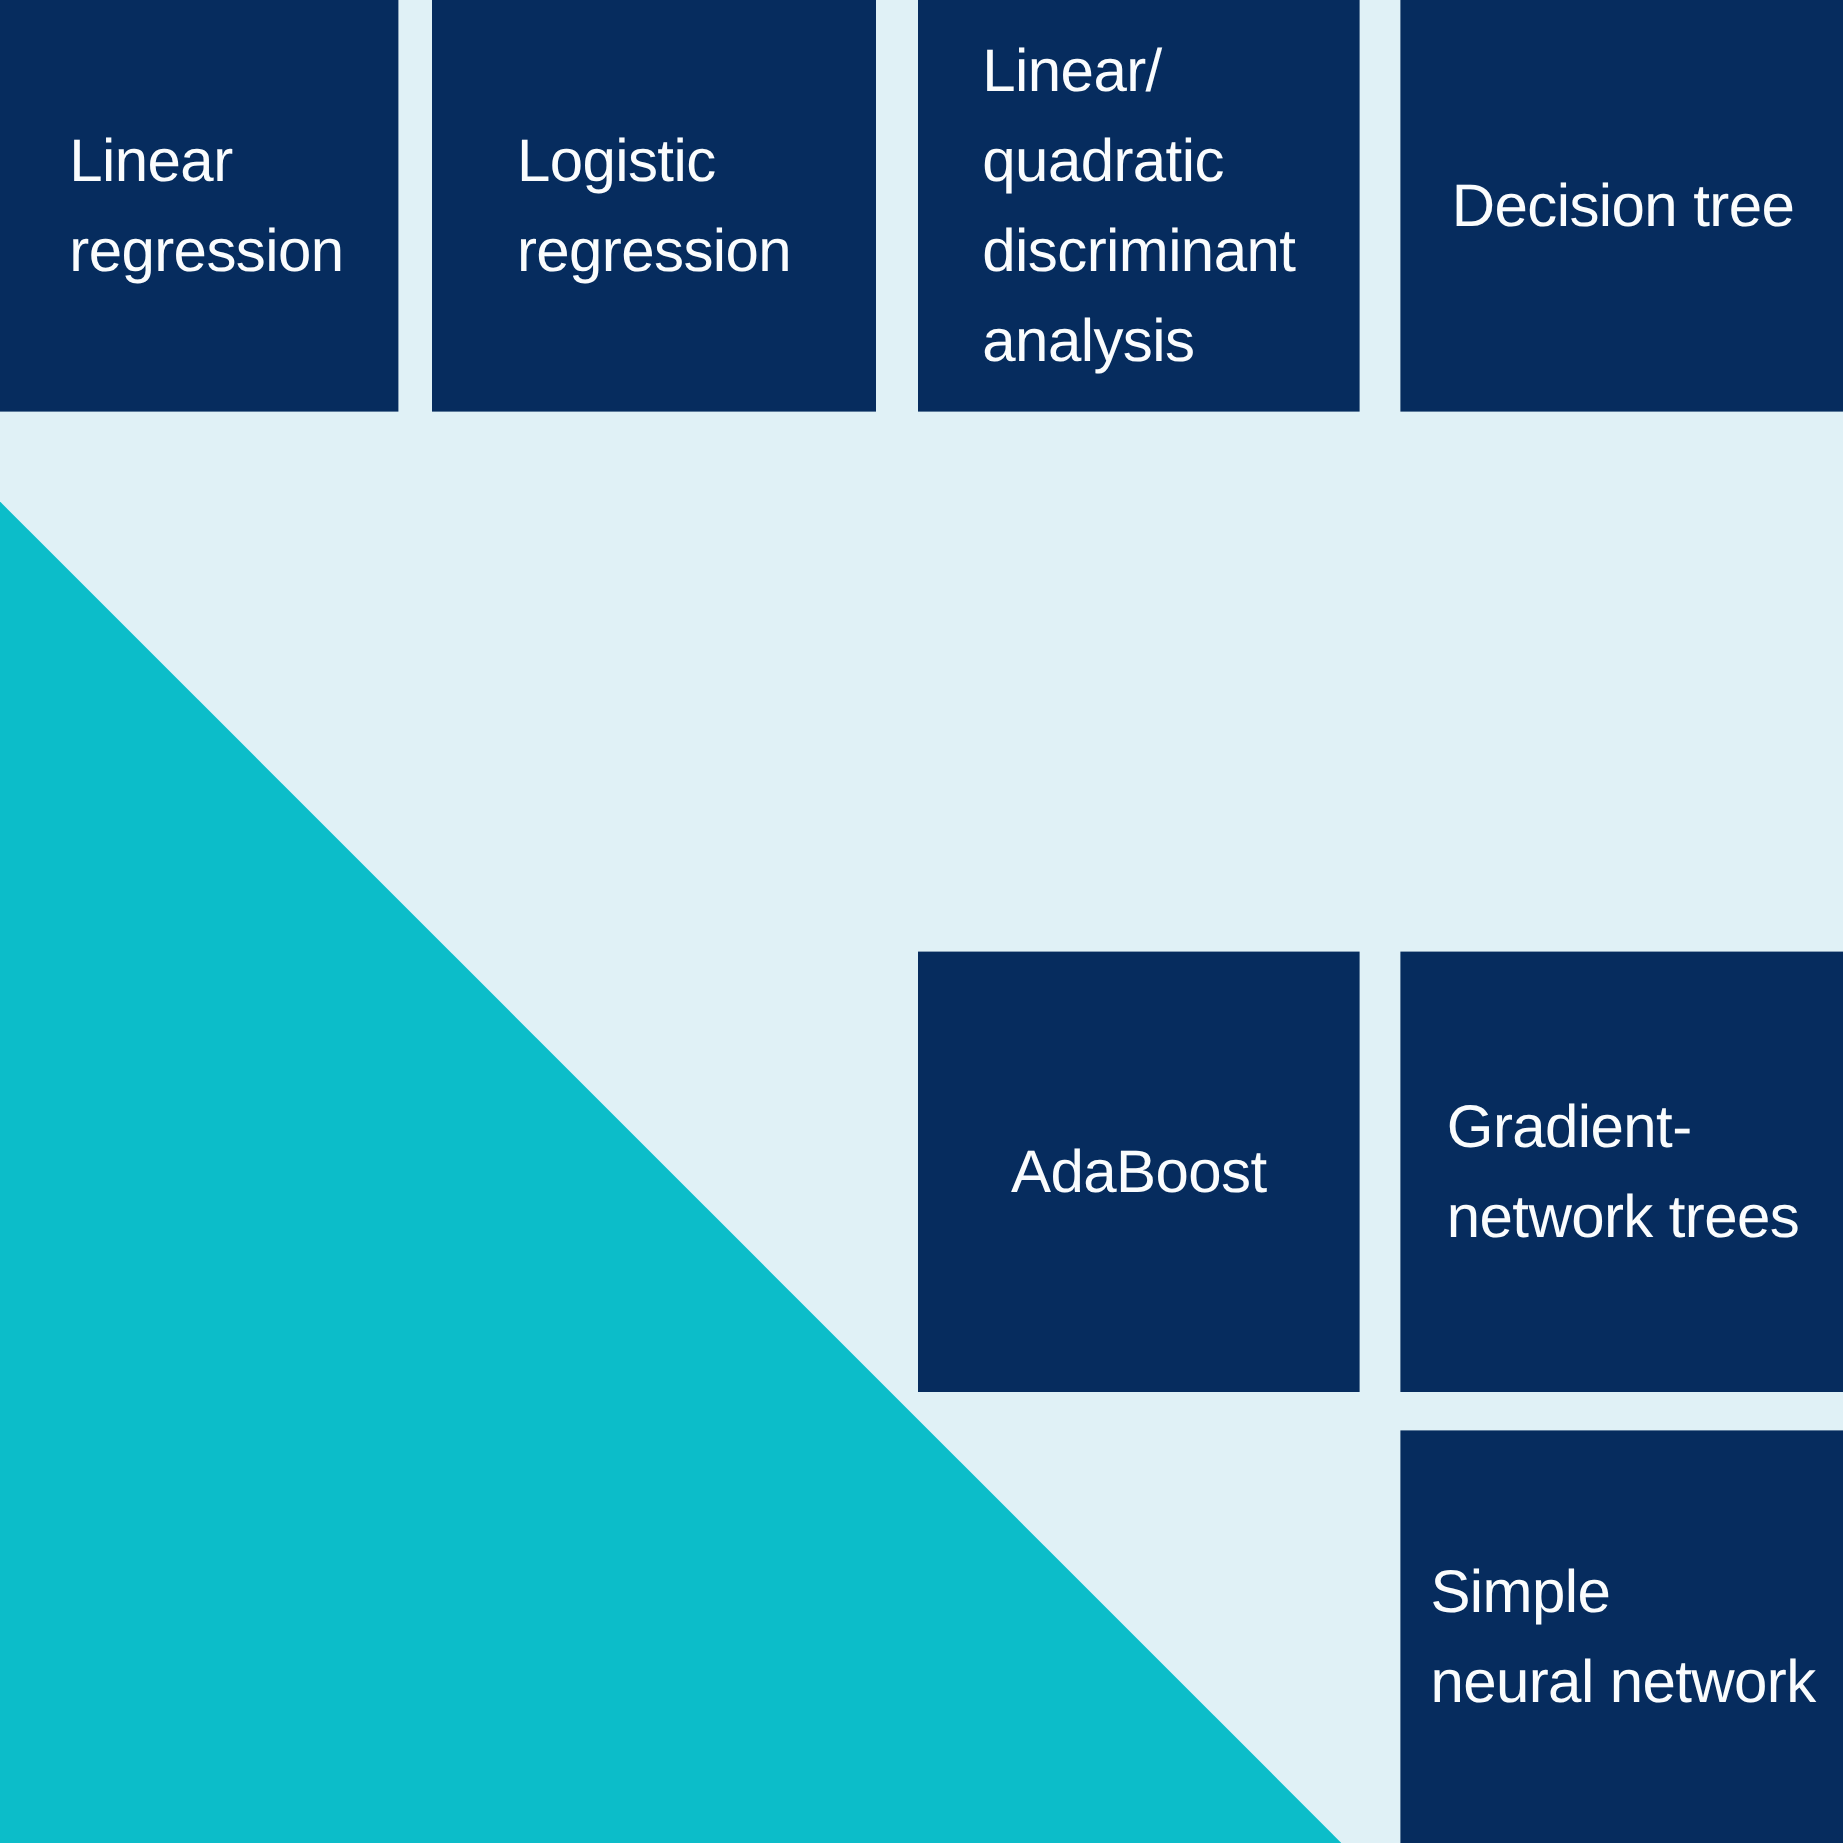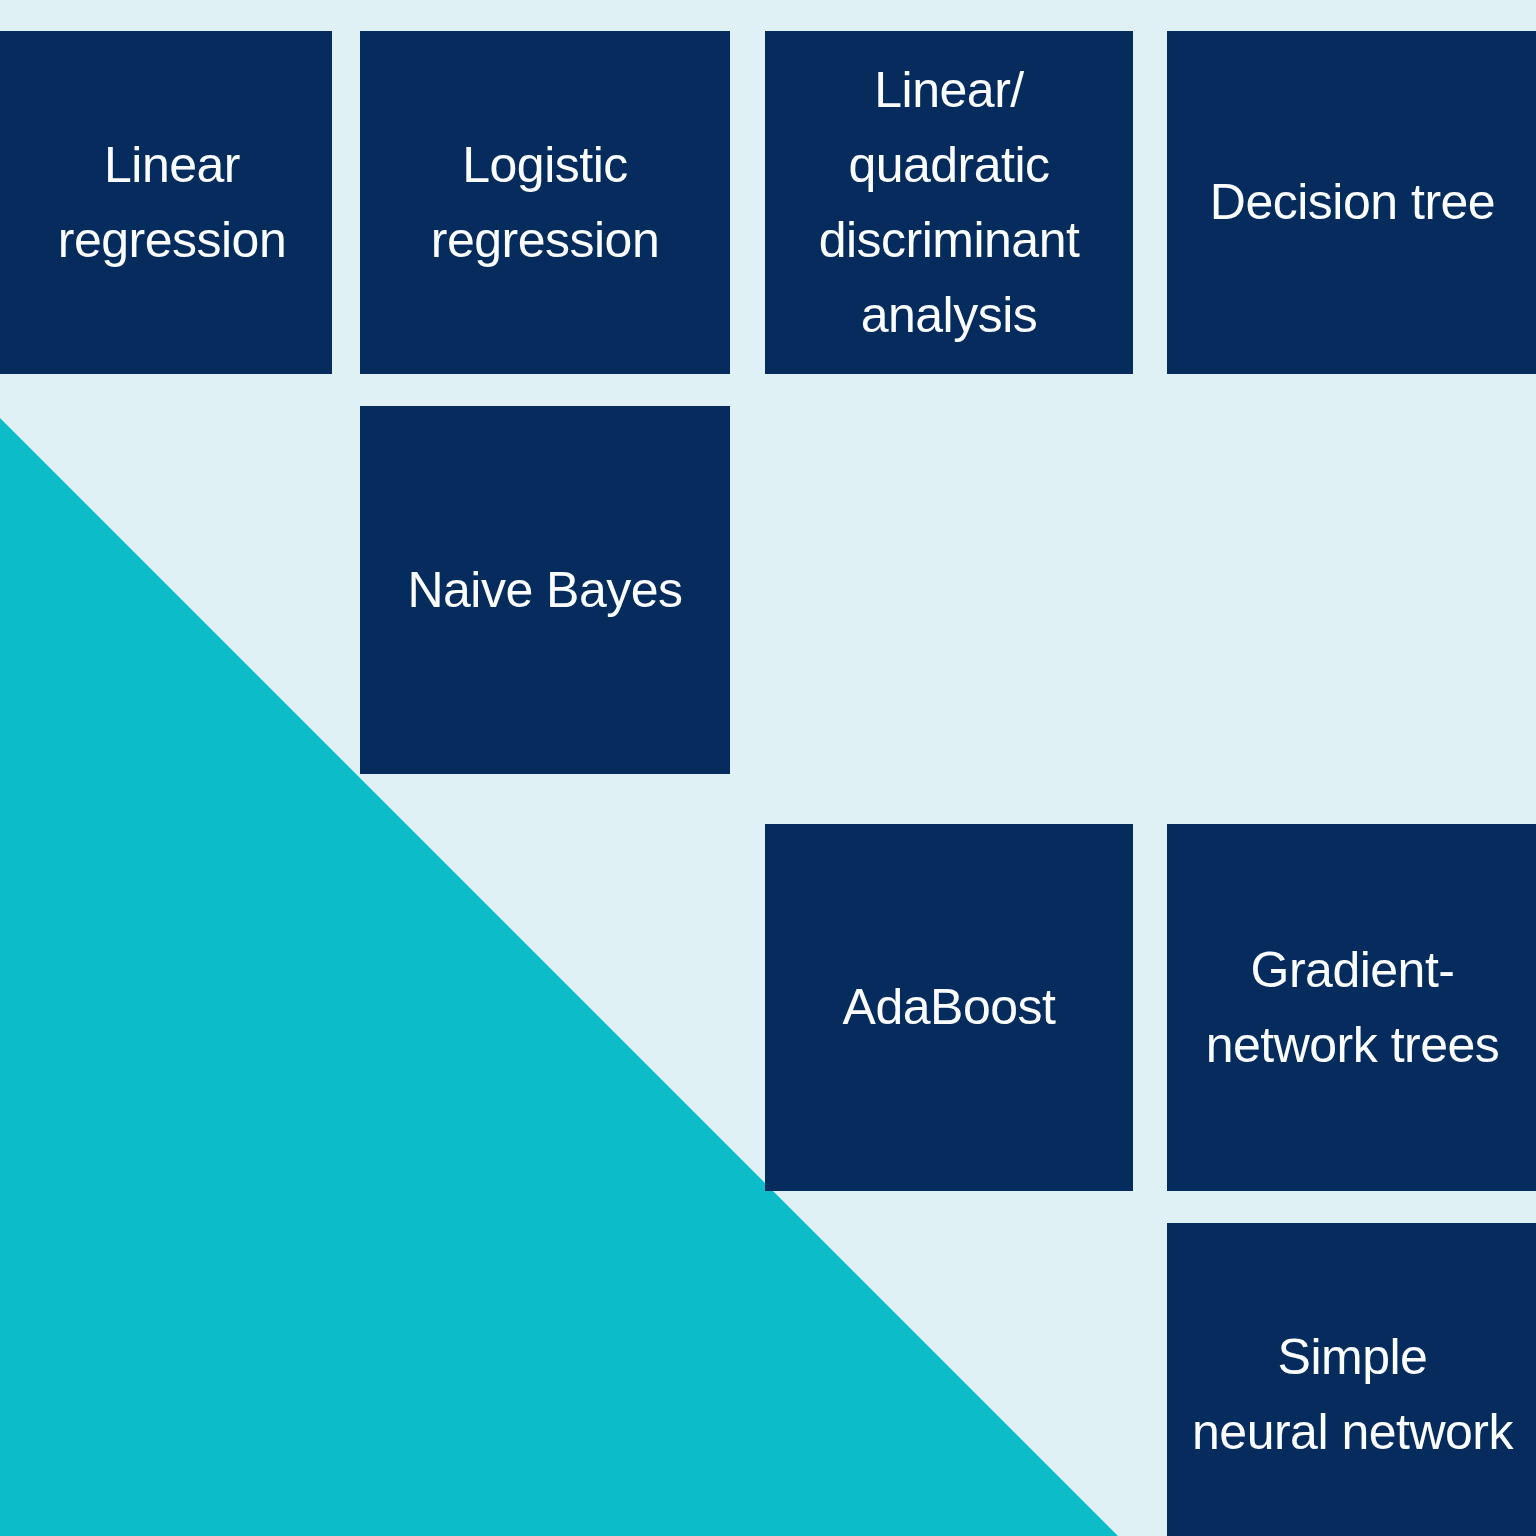--- a/index.html
+++ b/index.html
@@ -30,22 +30,21 @@
     clip-path: polygon(0 0, 100% 100%, 0 100%);
     z-index: 1;
   }
   .cell {
     position: absolute;
     z-index: 2;
     background: var(--color-navy);
     display: flex;
     align-items: center;
     justify-content: center;
-    text-align: center;
-    margin-top: 31px;
+    text-align: left;
   }
   .cell-label {
     color: var(--color-text);
     font-size: 50px;
     font-weight: 300;
     line-height: 1.5;
     letter-spacing: -0.5px;
     white-space: pre-line;
   }
   
@@ -77,23 +76,20 @@
   <div class="cell r1 c3">
     <span class="cell-label">Linear/
 quadratic
 discriminant
 analysis</span>
   </div>
   <div class="cell r1 c4">
     <span class="cell-label">Decision tree</span>
   </div>
 
-  <div class="cell r2 c2">
-    <span class="cell-label">Naive Bayes</span>
-  </div>
 
   <div class="cell r3 c3">
     <span class="cell-label">AdaBoost</span>
   </div>
   <div class="cell r3 c4">
     <span class="cell-label">Gradient-
 network trees</span>
   </div>
 
   <div class="cell r4 c4">

